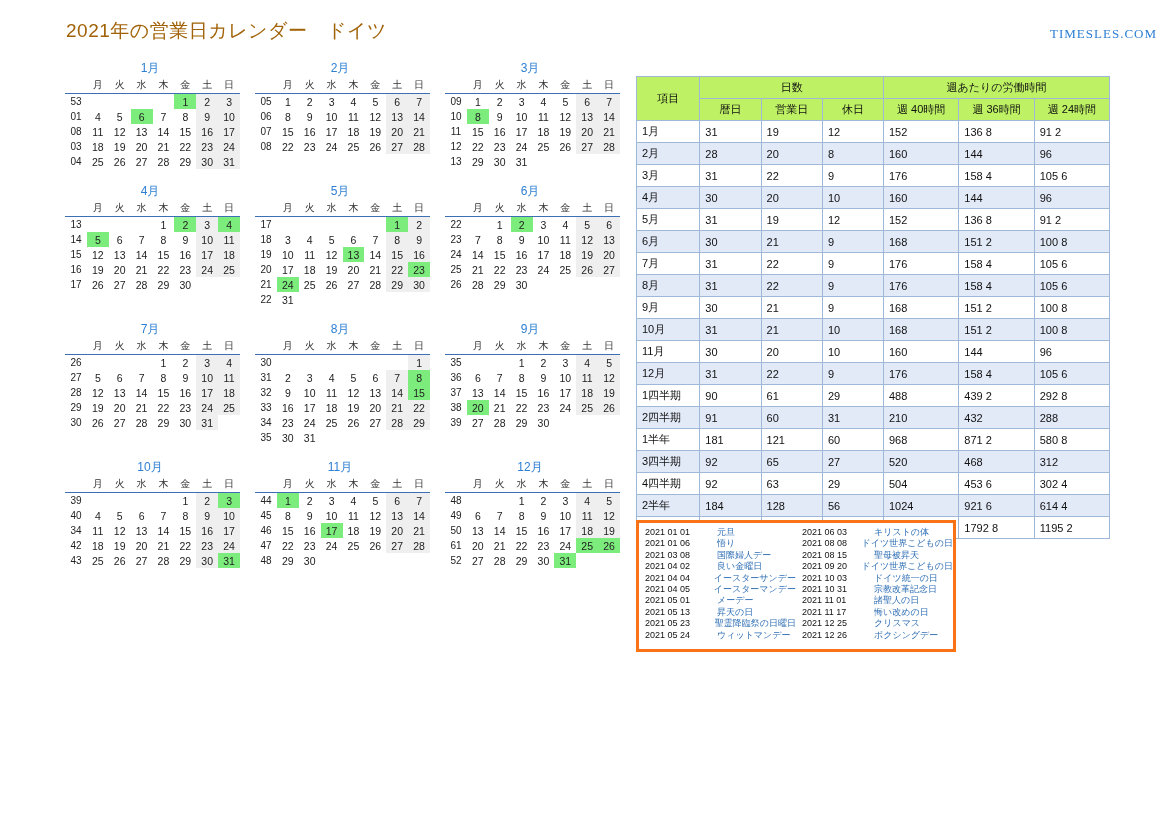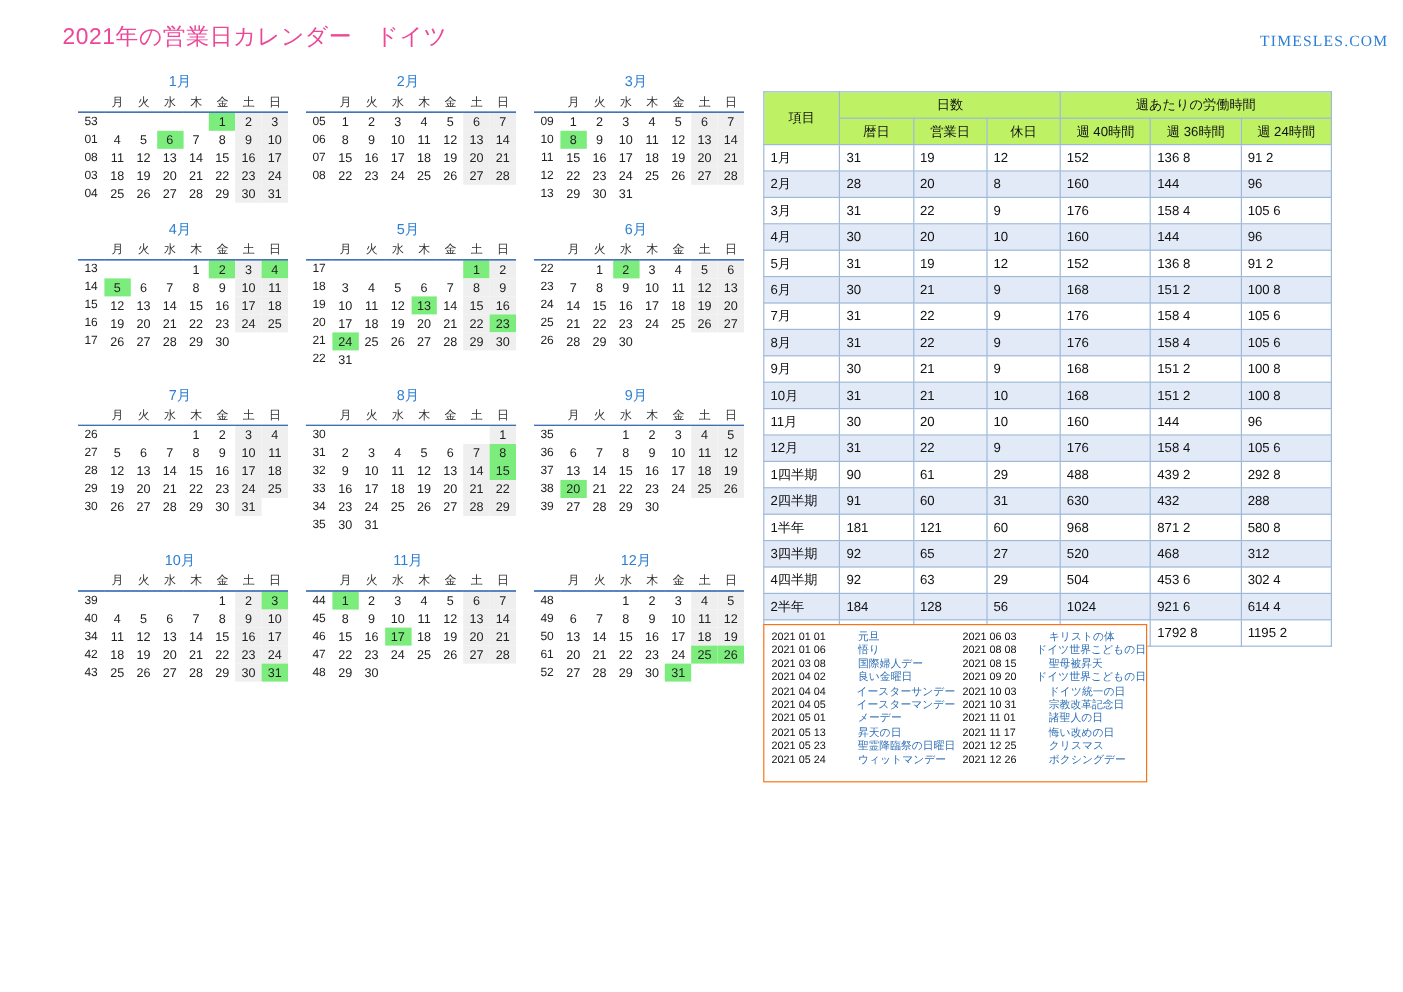--- a/index.html
+++ b/index.html
@@ -6,22 +6,22 @@
   body{
     width:1169px;height:827px;
     background:#ffffff;
     font-family:"Liberation Sans", sans-serif;
     color:#000;
     position:relative;
     overflow:hidden;
   }
   .page{position:relative;width:1169px;height:827px;}
   .title{
-    position:absolute;left:52px;top:18px;
-    font-size:19px;letter-spacing:.5px;color:#ec4899;font-weight:400;
+    position:absolute;left:66px;top:18px;
+    font-size:19px;letter-spacing:.5px;color:#a16207;font-weight:400;
   }
   .brand{
     position:absolute;right:12px;top:26px;
     font-size:13px;color:#2d7fd3;letter-spacing:1px;font-family:Liberation Serif, serif;
   }
 
   
   .cal-area{position:absolute;left:56px;top:60px;width:580px;}
   .cal-row{display:flex;}
   .month{width:188px;margin-right:2px;margin-bottom:14px;}
@@ -57,21 +57,21 @@
   .stats thead th{background:#bef264;text-align:center;}
   .stats tbody tr:nth-child(even){background:#e2e9f7;}
   .stats tbody tr:nth-child(odd){background:#ffffff;}
   .stats td.lbl{width:62px;}
   .col-d{width:58px;}
   .col-h{width:74px;}
 
   
   .legend{
     position:absolute;left:636px;top:520px;width:320px;height:132px;
-    border:1px solid #f97316;background:#fff;
+    border:3px solid #f97316;background:#fff;
     font-size:9px;line-height:11.4px;color:#111;
     padding:4px 6px;box-sizing:border-box;
   }
   .legend-cols{display:flex;gap:6px;}
   .legend-col{width:50%;}
   .lg-row{display:flex;white-space:nowrap;}
   .lg-date{width:72px;color:#111;}
   .lg-name{color:#2f6fb5;}
 </style>
 </head>
@@ -1063,21 +1063,21 @@
           <td>29</td>
           <td>488</td>
           <td>439 2</td>
           <td>292 8</td>
         </tr>
         <tr>
           <td class="lbl">2四半期</td>
           <td>91</td>
           <td>60</td>
           <td>31</td>
-          <td>630</td>
+          <td>210</td>
           <td>432</td>
           <td>288</td>
         </tr>
         <tr>
           <td class="lbl">1半年</td>
           <td>181</td>
           <td>121</td>
           <td>60</td>
           <td>968</td>
           <td>871 2</td>

